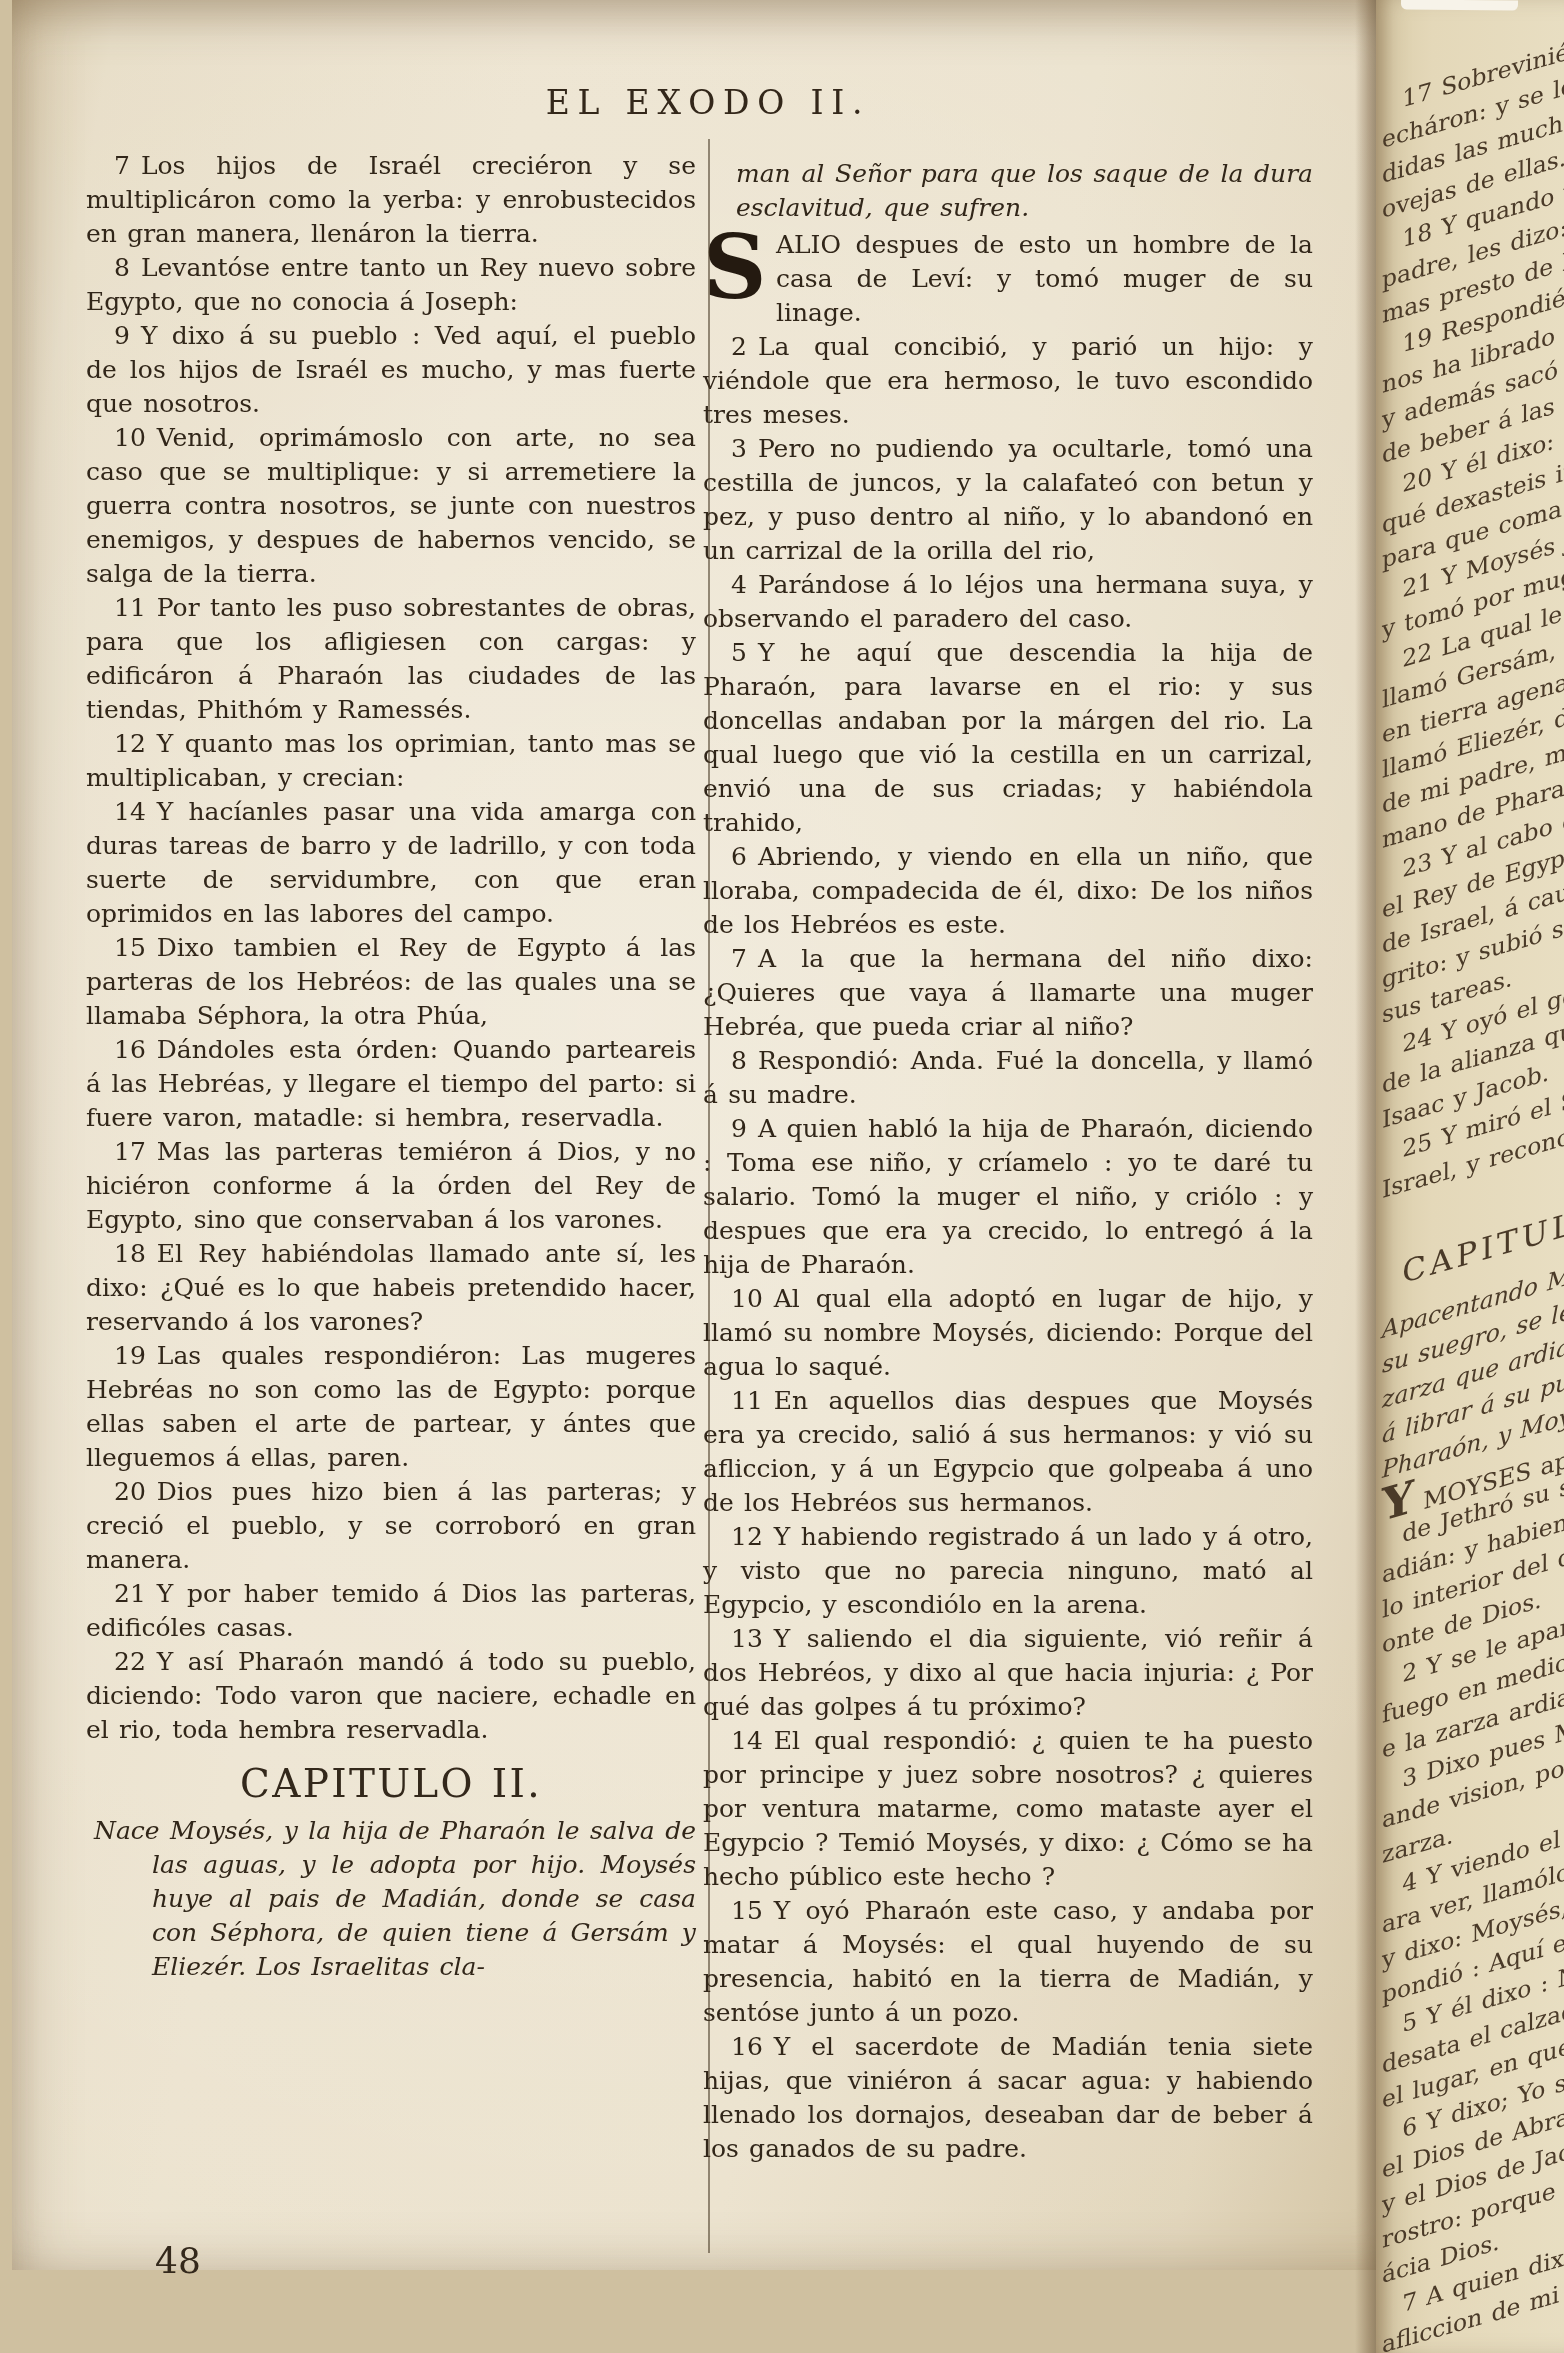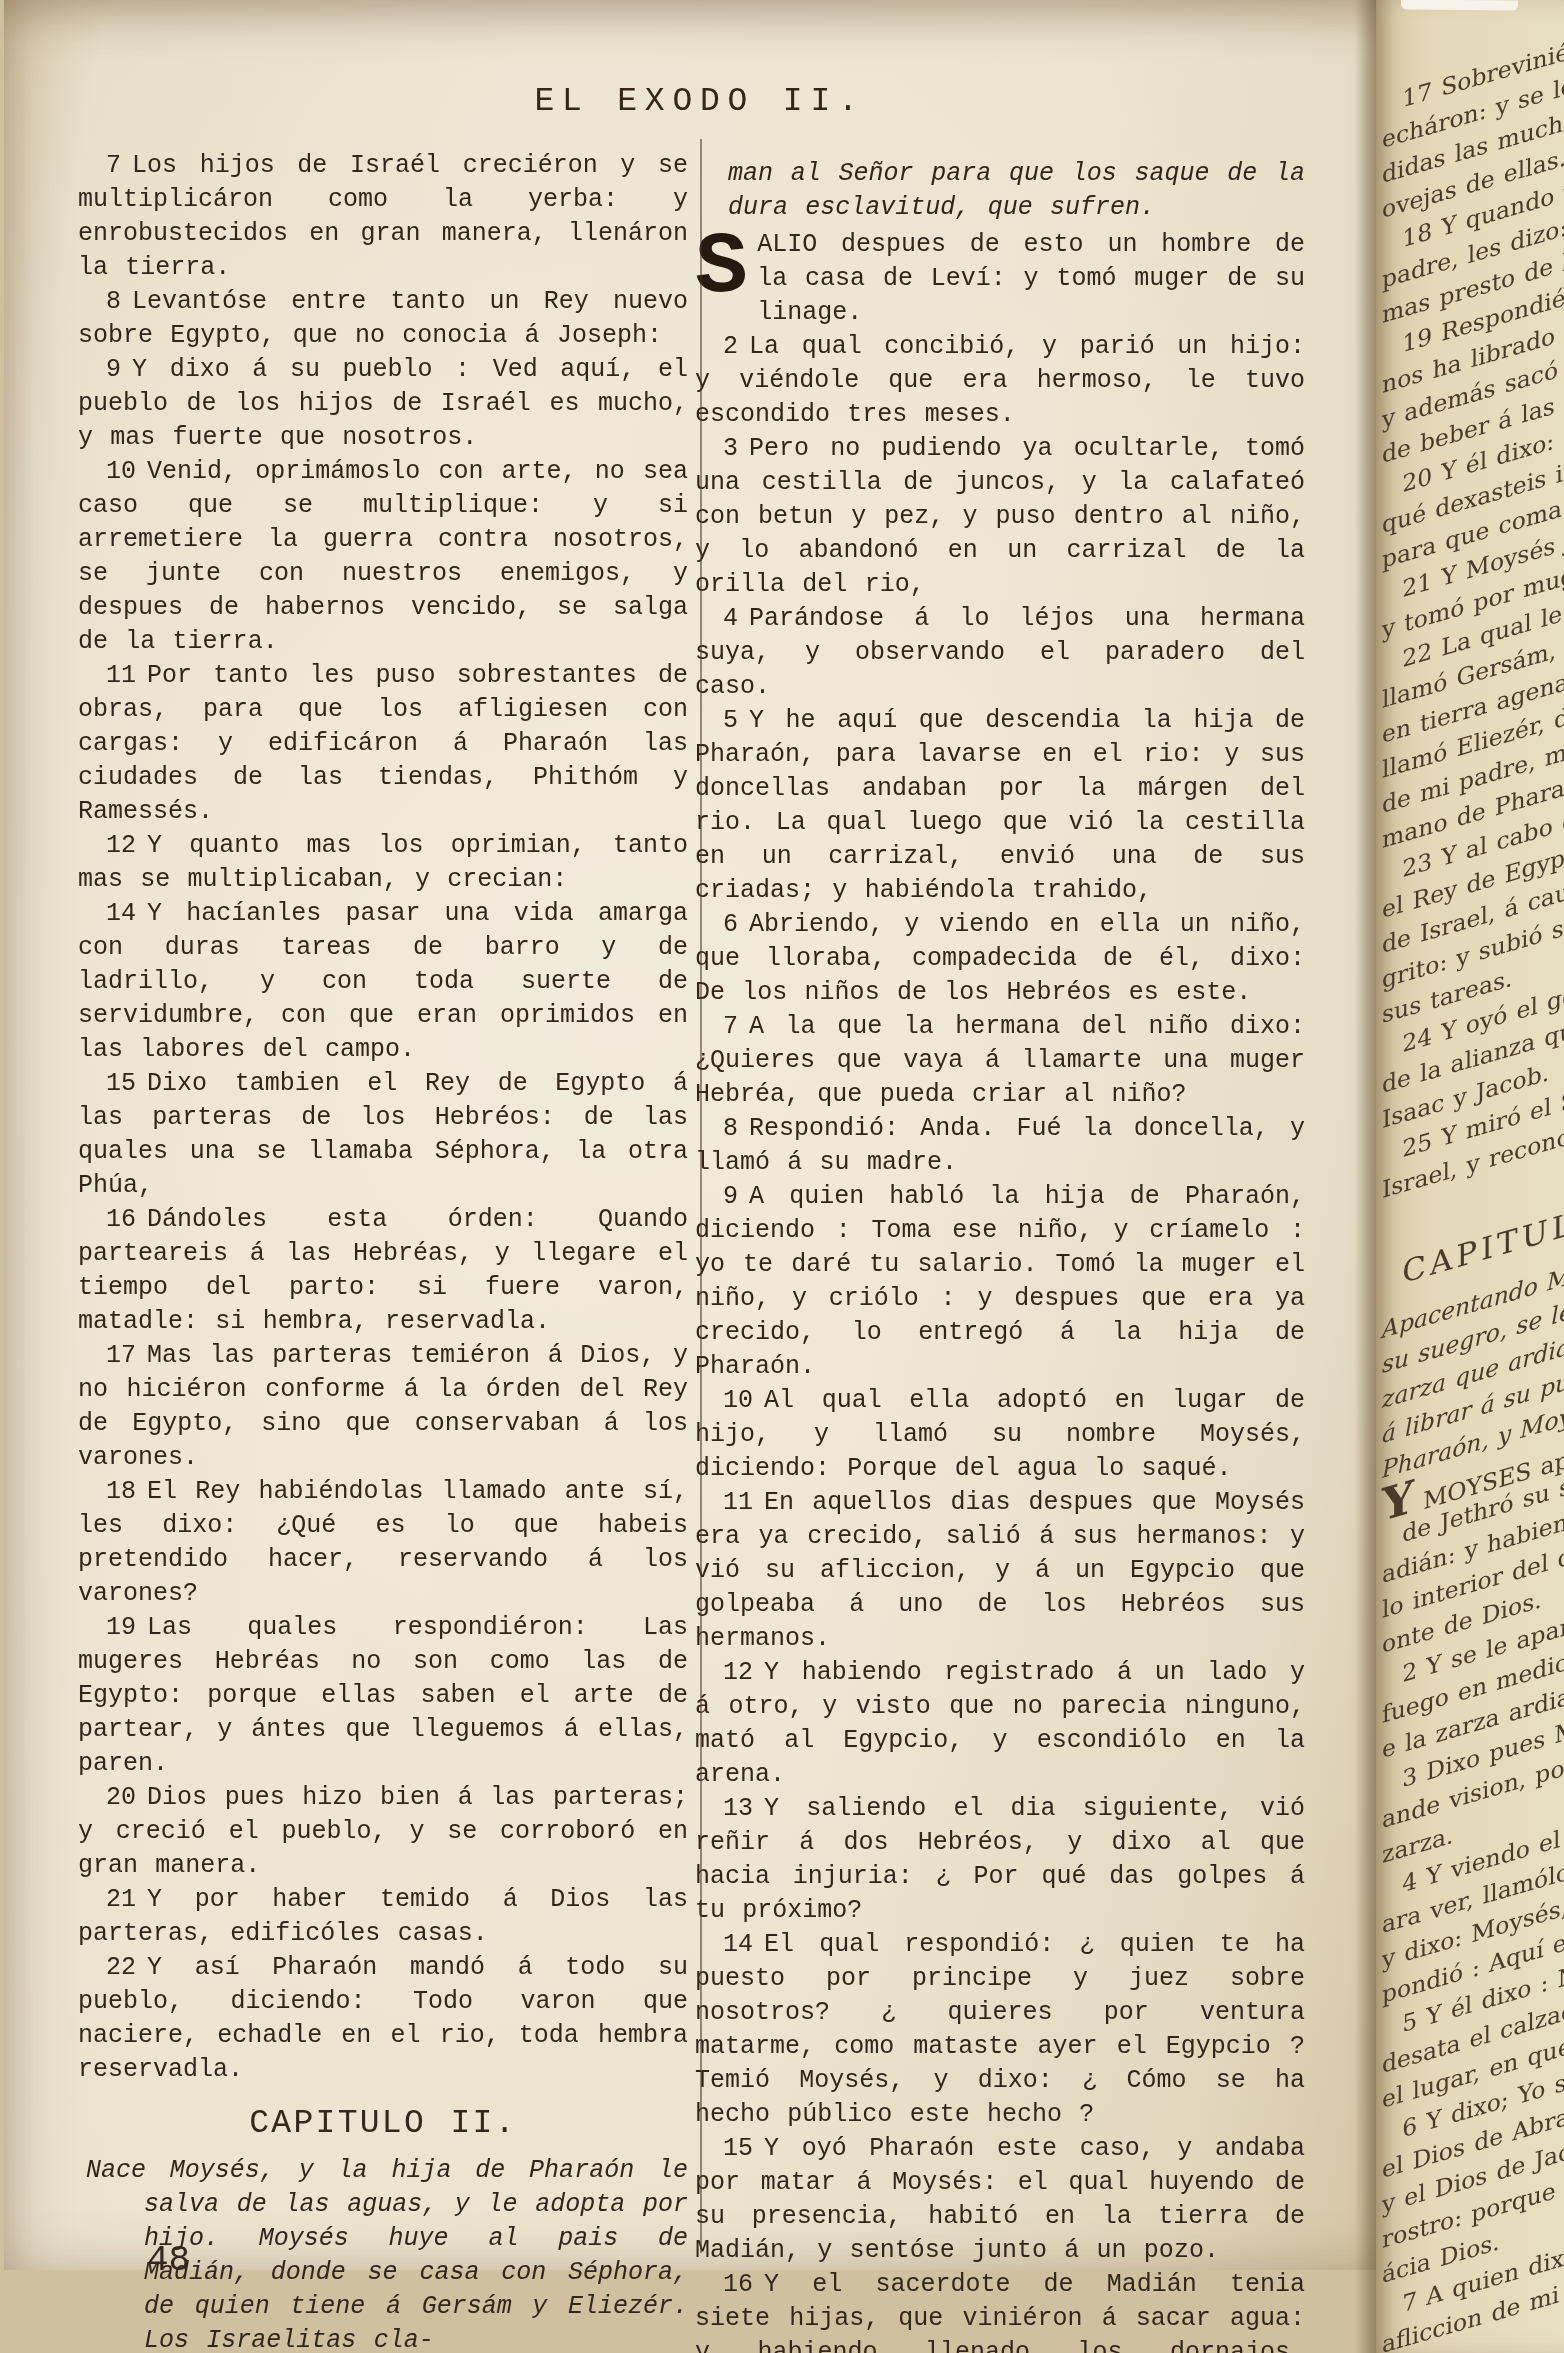--- a/index.html
+++ b/index.html
@@ -3,43 +3,42 @@
 <meta charset="utf-8">
 <style>
   html,body{margin:0;padding:0;}
   .canvas{
     position:relative;width:1565px;height:2354px;overflow:hidden;
     background:#cfc0a0;
     font-family:"DejaVu Serif", serif;
   }
   
   .page-main{
-    position:absolute;left:4px;top:0;width:1372px;height:2270px;
+    position:absolute;left:12px;top:0;width:1372px;height:2270px;
     background:
       radial-gradient(ellipse 130% 85% at 45% 45%, rgba(255,255,255,.30), rgba(255,255,255,0) 72%),
       linear-gradient(100deg,#d9cbad 0%, #e7ddc6 6%, #ece3cf 30%, #ebe2cd 62%, #e2d6bc 88%, #d4c5a5 100%);
     box-shadow:
       inset 0 38px 47px -25px rgba(118,92,58,.45),
       inset 38px 0 63px -34px rgba(118,92,58,.38),
       inset 0 -34px 55px -34px rgba(118,92,58,.28);
-    font-family: Liberation Mono, monospace;
   }
   .running-head{
     position:absolute;top:83px;left:74px;width:1244px;
     text-align:center;font-size:33px;letter-spacing:7.8px;color:#33271a;
   }
   .columns{position:absolute;left:74px;top:149px;width:1244px;display:flex;gap:7px;}
   .col{
     width:610px;font-size:25px;line-height:34px;text-align:justify;
     color:#312619;word-spacing:2.3px;
   }
   .verse{margin:0;text-indent:28px;}
   .vnum{margin-right:11px;}
   .chapter-heading{
-    margin:20.3px 0 12.5px;text-align:center;font-size:33px;font-weight:normal;
+    margin:20.3px 0 12.5px;text-align:center;font-size:39px;font-weight:normal;
     letter-spacing:2.3px;color:#33281b;
   }
   .summary{font-style:italic;margin:0;}
   .hang{padding-left:66px;text-indent:-58px;}
   .cont{padding-left:33px;margin-bottom:3.1px;margin-top:8px;}
   .first-verse{text-indent:0;}
   .dropcap{
     float:left;font-size:88px;line-height:67px;font-weight:bold;
     margin:6.3px 9.4px 0 0;color:#241a10;
   }

